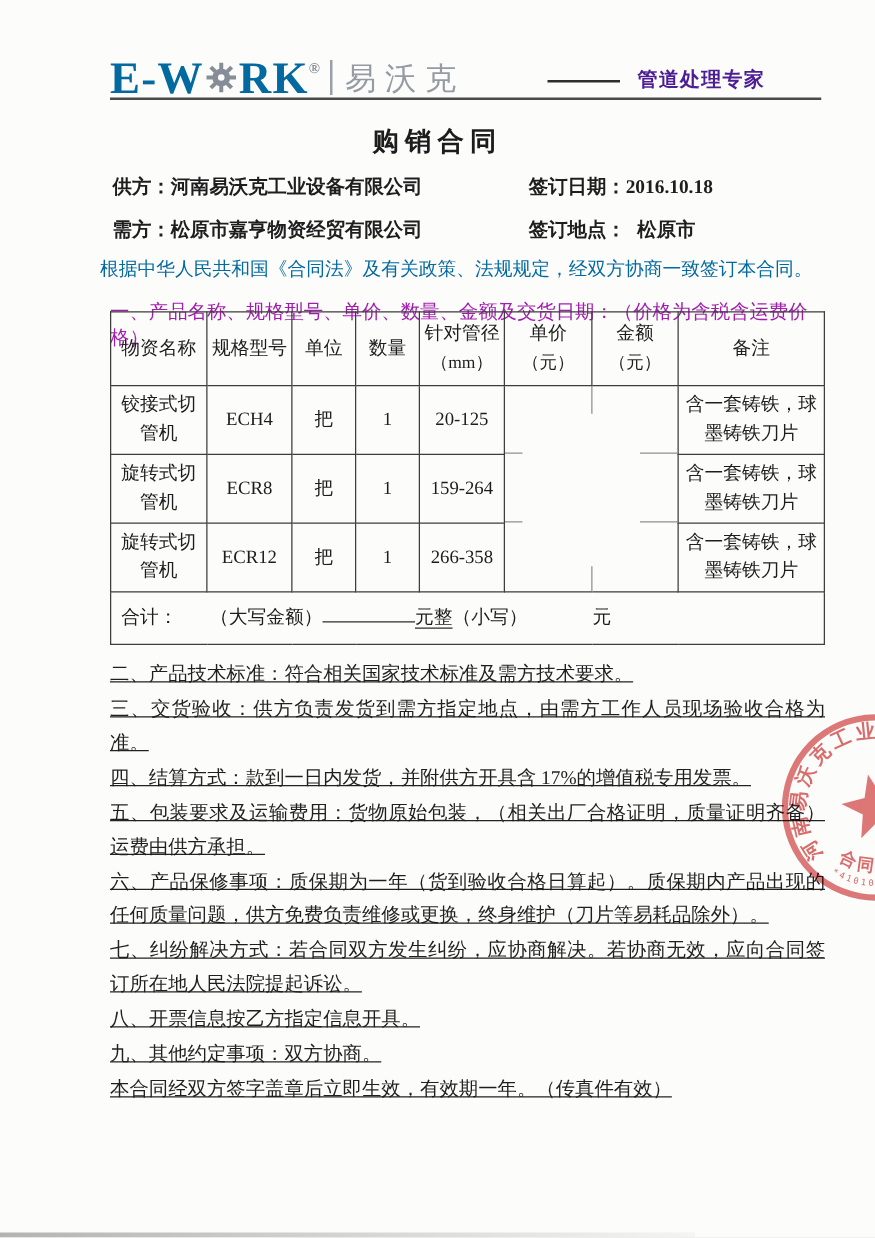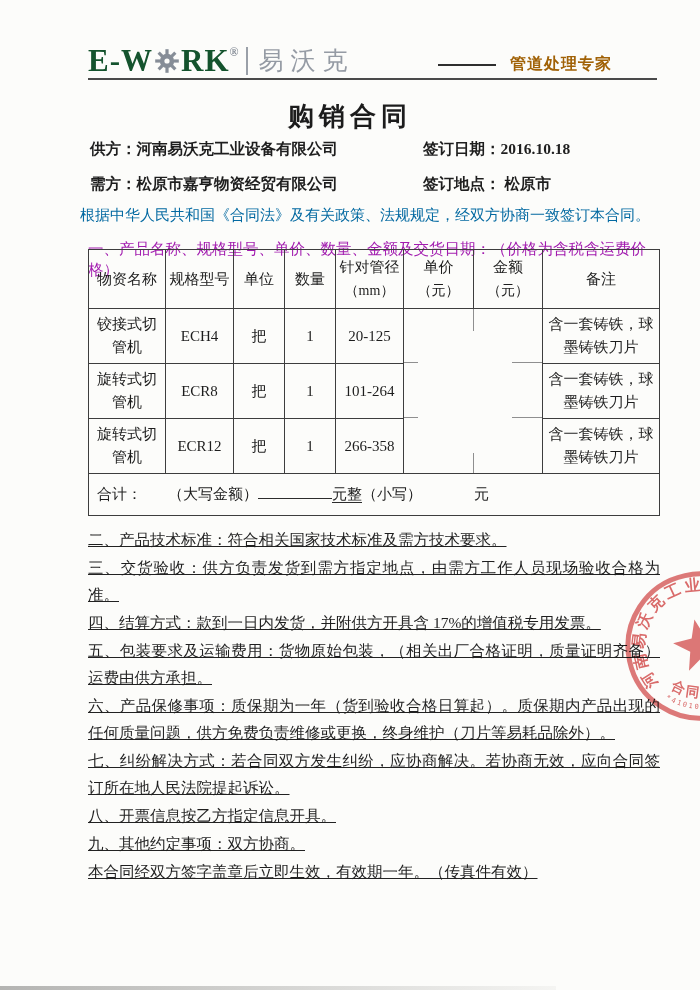--- a/index.html
+++ b/index.html
@@ -8,35 +8,35 @@
   .page {
     position: relative;
     width: 700px; height: 990px;
     margin: 0 auto;
     background: #fcfcfa;
     overflow: hidden;
     color: #222;
   }
   
   .brand { position:absolute; left:88px; top:44px; display:flex; align-items:center; }
-  .brand-en { font-weight:bold; font-size:31px; letter-spacing:1px; color:#14532d; line-height:1; }
+  .brand-en { font-weight:bold; font-size:36px; letter-spacing:1px; color:#0369a1; line-height:1; }
   .brand .gear { display:inline-block; margin:0 1px; position:relative; top:2px; }
   .brand-reg { font-size:12px; color:#868d97; vertical-align:top; position:relative; top:-8px; font-weight:bold; }
   .brand-divider { width:2px; height:28px; background:#9aa0a8; margin:0 10px 0 8px; }
   .brand-cn { font-size:25px; color:#959ba4; letter-spacing:7px; font-family:"Liberation Sans","DejaVu Sans",sans-serif; }
   .tagline { position:absolute; right:88px; top:54px; display:flex; align-items:center; }
   .tagline-dash { width:58px; height:2px; background:#2e2e2e; margin-right:14px; }
-  .tagline-text { font-size:16px; font-weight:bold; color:#a16207; letter-spacing:1px; }
+  .tagline-text { font-size:16px; font-weight:bold; color:#4c1d95; letter-spacing:1px; }
   .header-rule { position:absolute; left:88px; top:78px; width:569px; height:2px; background:#4a4a4a; }
   
   .doc-title { position:absolute; left:0; top:99px; width:100%; text-align:center;
-               font-size:26px; font-weight:bold; letter-spacing:5px; color:#1c1c1c; }
+               font-size:21px; font-weight:bold; letter-spacing:5px; color:#1c1c1c; }
   .party-row { position:absolute; left:90px; width:570px; font-size:15.5px; font-weight:bold; color:#1e1e1e; }
   .row-supplier { top:139px; }
-  .row-buyer { top:174px; }
+  .row-buyer { top:174px;font-family:Liberation Mono, monospace; }
   .party-right { position:absolute; left:333px; top:0; }
   .preamble { position:absolute; left:80px; top:206px; width:575px; font-size:15px; color:#0369a1; }
   .section-one { position:absolute; left:88px; top:239px; width:585px; font-size:15.5px; color:#a21caf; }
   
   .contract-table { position:absolute; left:88px; top:249px; border-collapse:collapse; table-layout:fixed; }
   .contract-table th, .contract-table td {
     border:1.4px solid #3d3d3d; text-align:center; vertical-align:middle;
     font-size:15px; font-weight:normal; color:#1d1d1d; padding:2px 3px; line-height:23px;
   }
   .contract-table thead th { height:59px; }
@@ -170,21 +170,21 @@
           <span class="tick v" style="top:0; height:22px;"></span>
           <span class="tick v" style="bottom:0; height:20px;"></span>
         </td>
         <td class="cell-remark">含一套铸铁，球墨铸铁刀片</td>
       </tr>
       <tr class="data-row">
         <td>旋转式切管机</td>
         <td>ECR8</td>
         <td>把</td>
         <td>1</td>
-        <td>101-264</td>
+        <td>159-264</td>
         <td class="cell-remark">含一套铸铁，球墨铸铁刀片</td>
       </tr>
       <tr class="data-row">
         <td>旋转式切管机</td>
         <td>ECR12</td>
         <td>把</td>
         <td>1</td>
         <td>266-358</td>
         <td class="cell-remark">含一套铸铁，球墨铸铁刀片</td>
       </tr>

